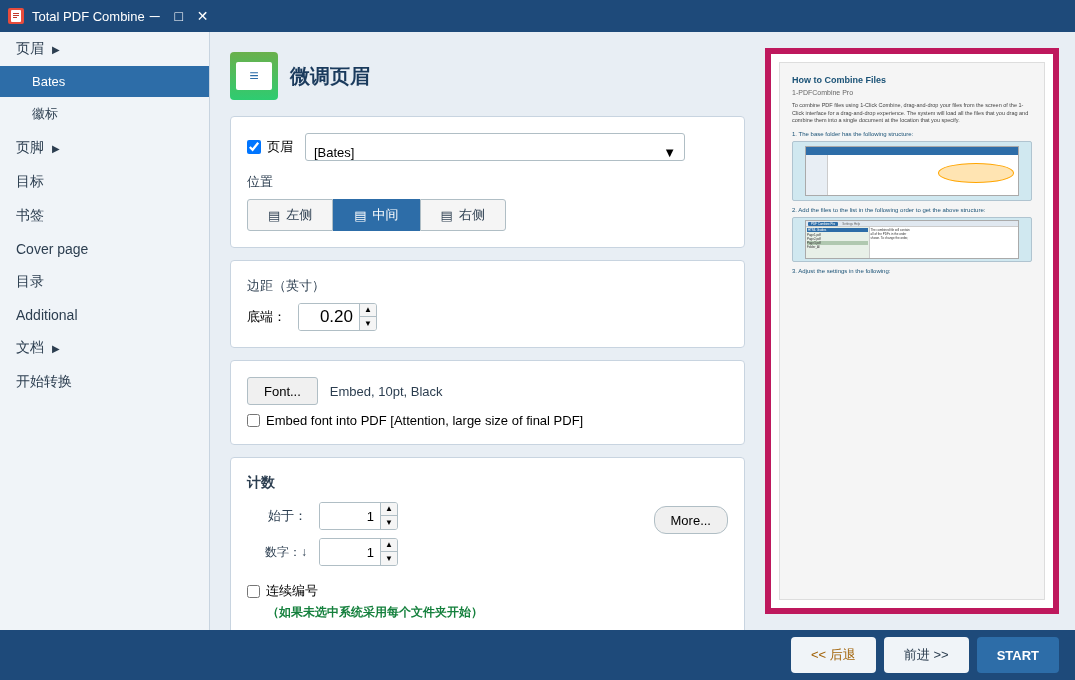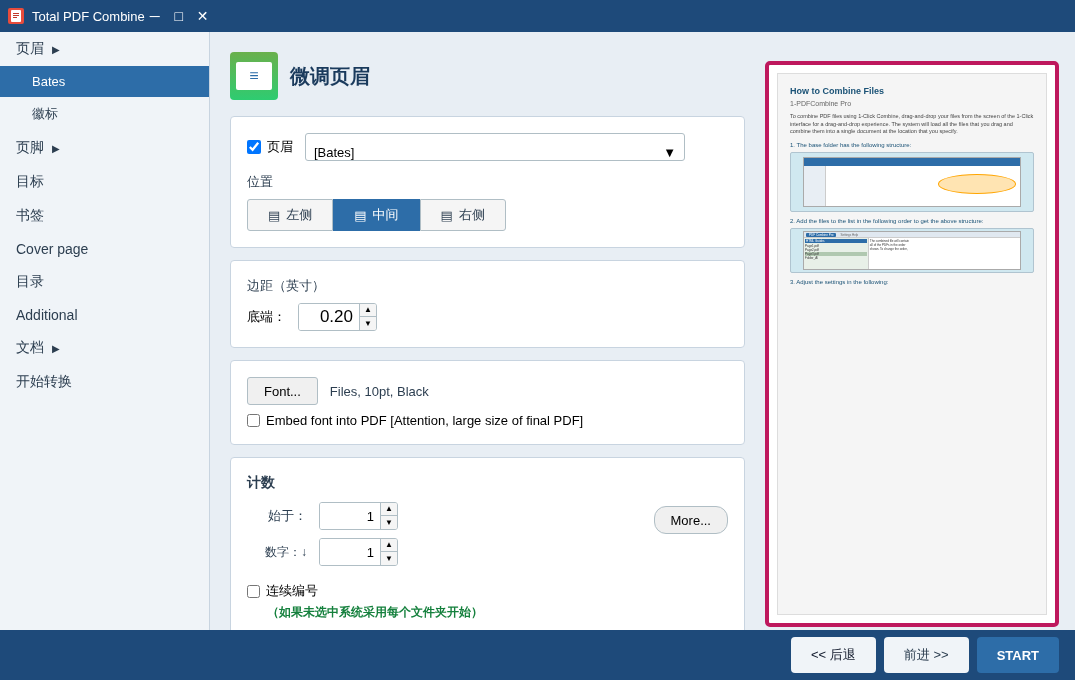--- a/index.html
+++ b/index.html
@@ -363,29 +363,28 @@
     }
 
     
     .preview-panel {
       width: 310px;
       padding: 16px 16px 16px 0;
       flex-shrink: 0;
     }
     .preview-box {
       background: white;
-      border: 4px solid #be185d;
-      border-radius: 5px;
+      border: 6px solid #be185d;
+      border-radius: 0;
       overflow: hidden;
       height: 100%;
       display: flex;
       align-items: center;
       justify-content: center;
       padding: 8px;
-      margin-top: 13px;
     }
     .preview-page {
       width: 100%;
       height: 100%;
       background: #f5f5f5;
       border: 1px solid #ddd;
       padding: 12px;
       font-size: 7px;
       color: #333;
       overflow: hidden;
@@ -436,21 +435,21 @@
       height: 36px;
       padding: 0 20px;
       border-radius: 4px;
       border: none;
       cursor: pointer;
       font-size: 13px;
       font-family: inherit;
     }
     .btn-back {
       background: #f0f4f8;
-      color: #0f172a;
+      color: #a16207;
     }
     .btn-forward {
       background: #f0f4f8;
       color: #2c3e50;
     }
     .btn-start {
       background: #2d6da8;
       color: white;
       font-weight: bold;
     }
@@ -563,21 +562,21 @@
               <button class="spin-btn">▲</button>
               <button class="spin-btn">▼</button>
             </div>
           </div>
         </div>
       </div>
 
       <div class="form-card">
         <div class="font-row">
           <button class="font-btn">Font...</button>
-          <span class="font-info">Files, 10pt, Black</span>
+          <span class="font-info">Embed, 10pt, Black</span>
         </div>
         <label class="embed-checkbox">
           <input type="checkbox" style="">
           <span>Embed font into PDF  [Attention, large size of final PDF]</span>
         </label>
       </div>
 
       <div class="form-card">
         <div class="section-title">计数</div>
 

